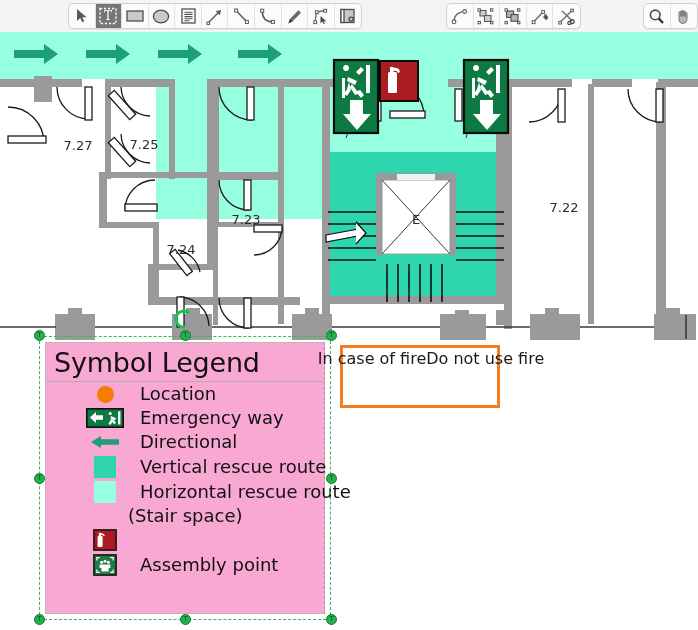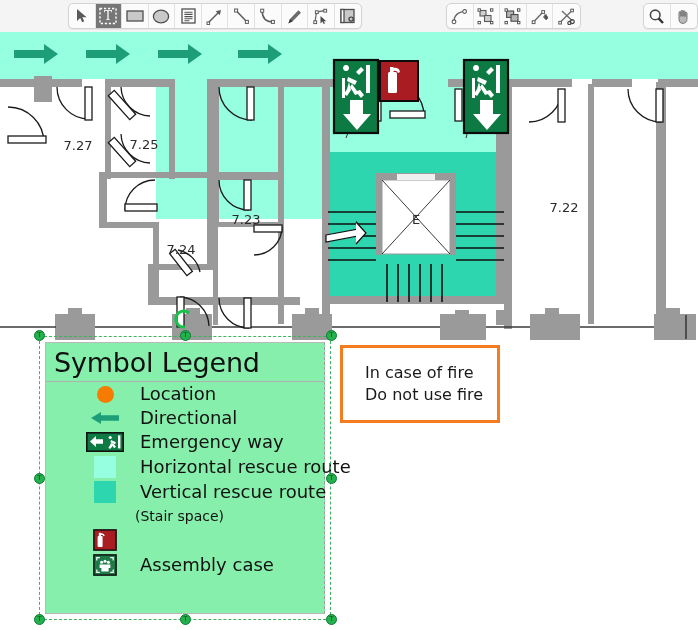--- a/index.html
+++ b/index.html
@@ -34,36 +34,36 @@
   .tbtn svg{display:block;}
   .tspacer{flex:0 0 auto;}
 
   
   #plan{position:absolute;left:0;top:32px;width:698px;height:598px;background:#fff;}
   #plan svg{display:block;}
 
   
   #legend{
     position:absolute;left:45px;top:342px;width:280px;height:272px;
-    background:#86efac;border:1px solid #b9b9b9;box-sizing:border-box;
+    background:#f9a8d4;border:1px solid #b9b9b9;box-sizing:border-box;
     border-right:1px dashed #9a9a9a;
   }
   #legend-title{
     font-size:27px;color:#101010;line-height:1;
     padding:6px 0 5px 8px;border-bottom:1px solid #b0b0b0;
     white-space:nowrap;letter-spacing:-.2px;
   }
   .lrow{
     display:flex;align-items:center;
     height:24px;padding-left:40px;
   }
   .lrow.tall{height:25px;}
   .lsw{width:38px;flex:0 0 38px;display:flex;align-items:center;justify-content:center;}
   .ltxt{font-size:18px;color:#111;white-space:nowrap;margin-left:16px;line-height:1;}
-  .lcont{font-size:14px;color:#111;white-space:nowrap;margin-left:11px;line-height:1;}
+  .lcont{font-size:18px;color:#111;white-space:nowrap;margin-left:4px;line-height:1;}
   .dot{width:17px;height:17px;border-radius:50%;background:#F57C00;display:block;}
   .swbox{width:22px;height:22px;display:block;}
 
   
   #sel{position:absolute;left:39px;top:336px;width:292px;height:284px;pointer-events:none;}
   #sel .dashes{
     position:absolute;inset:0;
     border:1px dashed #3db35d;box-sizing:border-box;
   }
   .handle{position:absolute;width:11px;height:13px;}
@@ -71,23 +71,23 @@
     position:absolute;left:0;top:0;width:11px;height:11px;border-radius:50%;
     background:#22b14c;border:1px solid #0f7a33;box-sizing:border-box;
   }
   .handle .tt{
     position:absolute;left:0;top:1px;width:11px;text-align:center;
     font-size:7px;color:#0a4d20;font-family:"DejaVu Sans",sans-serif;line-height:9px;
   }
 
   
   #note{
-    position:absolute;left:340px;top:345px;width:160px;height:78px;
+    position:absolute;left:340px;top:345px;width:160px;height:63px;
     background:#fff;border:3px solid #F47C20;box-sizing:border-box;
-    display:flex;flex-direction:column;justify-content:center;
+    display:flex;justify-content:center;
     padding-left:22px;
   }
   #note div{font-size:16px;color:#1a1a1a;line-height:22px;white-space:nowrap;}
 
   .rmlabel{font-size:13px;fill:#2b2b2b;font-family:"DejaVu Sans",sans-serif;}
 </style>
 </head>
 <body>
 
 <div id="toolbar">
@@ -496,56 +496,56 @@
 
   <div class="lrow">
     <span class="lsw">
         <span class="dot"></span>
       </span>
     <span class="ltxt">Location</span>
   </div>
 
   <div class="lrow">
     <span class="lsw">
-      <svg width="28" height="12" viewBox="0 0 28 12">
-          <path d="M28 3.2 h-18 v-3.2 l-10 6 l10 6 v-3.2 h18 z" fill="#1E9E78"></path>
-        </svg>
-    </span>
-    <span class="ltxt">Directional</span>
-  </div>
-
-  <div class="lrow">
-    <span class="lsw">
       <svg width="38" height="20" viewBox="0 0 38 20">
         <rect x="0.8" y="0.8" width="36.4" height="18.4" fill="#0E7A43" stroke="#111" stroke-width="1.6"></rect>
         <path d="M17 7.2 h-7 v-3.3 l-6 5.6 l6 5.6 v-3.3 h7 z" fill="#fff"></path>
         <g fill="#fff">
           <rect x="32" y="3.4" width="2.4" height="13"></rect>
           <circle cx="24.2" cy="5.5" r="1.6"></circle>
           <path d="M25 8 l5 2.2 l-1 2 l-4.5 -2 z"></path>
           <path d="M25.4 10 l1 4.4 l-2.4 2.6 l-1.6 -1.2 l1.6 -2.6 z"></path>
           <path d="M27 11 l3 3.8 l-1.8 1.4 l-3 -4 z"></path>
         </g>
       </svg>
     </span>
     <span class="ltxt">Emergency way</span>
   </div>
 
+  <div class="lrow">
+    <span class="lsw">
+      <svg width="28" height="12" viewBox="0 0 28 12">
+          <path d="M28 3.2 h-18 v-3.2 l-10 6 l10 6 v-3.2 h18 z" fill="#1E9E78"></path>
+        </svg>
+    </span>
+    <span class="ltxt">Directional</span>
+  </div>
+
+  <div class="lrow tall">
+    <span class="lsw">
+        <span class="swbox" style="background:#2ED6B0"></span>
+      </span>
+    <span class="ltxt">Vertical rescue route</span>
+  </div>
+
   <div class="lrow tall">
     <span class="lsw">
         <span class="swbox" style="background:#96FFE0"></span>
       </span>
     <span class="ltxt">Horizontal rescue route</span>
-  </div>
-
-  <div class="lrow tall">
-    <span class="lsw">
-        <span class="swbox" style="background:#2ED6B0"></span>
-      </span>
-    <span class="ltxt">Vertical rescue route</span>
   </div>
 
   <div class="lrow">
     <span class="lsw"></span>
     <span class="lcont">(Stair space)</span>
   </div>
 
   <div class="lrow">
     <span class="lsw">
       <svg width="24" height="22" viewBox="0 0 24 22">
@@ -571,21 +571,21 @@
           <path d="M20.8 3 l-3.6 0 l0 1.2 l2.4 0 l0 2.2 l1.2 0 z"></path>
           <path d="M3.2 19 l3.6 0 l0 -1.2 l-2.4 0 l0 -2.2 l-1.2 0 z"></path>
           <path d="M20.8 19 l-3.6 0 l0 -1.2 l2.4 0 l0 -2.2 l1.2 0 z"></path>
           <circle cx="8.6" cy="8.2" r="1.5"></circle>
             <circle cx="12" cy="7.2" r="1.5"></circle>
             <circle cx="15.4" cy="8.2" r="1.5"></circle>
           <path d="M6.6 10.4 h10.8 v3.6 h-1.8 v3.4 h-7.2 v-3.4 h-1.8 z"></path>
         </g>
       </svg>
     </span>
-    <span class="ltxt">Assembly case</span>
+    <span class="ltxt">Assembly point</span>
   </div>
 </div>
 
 <div id="sel">
   <div class="dashes"></div>
   <div class="handle" style="left:-5px;top:-6px;">
       <span class="cap"></span>
       <span class="tt">T</span>
     </div>
   <div class="handle" style="left:141px;top:-6px;">

